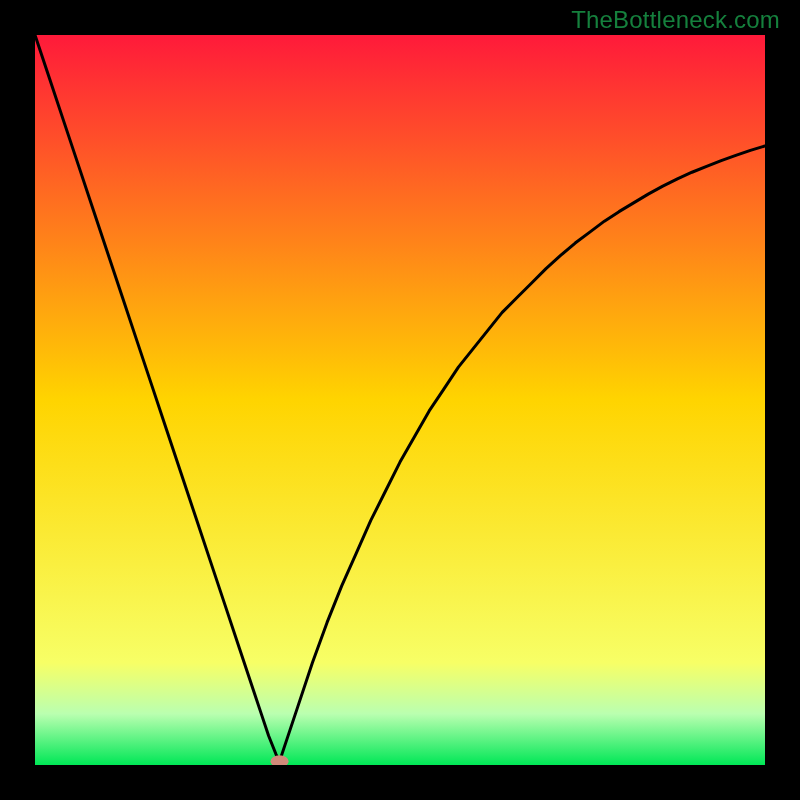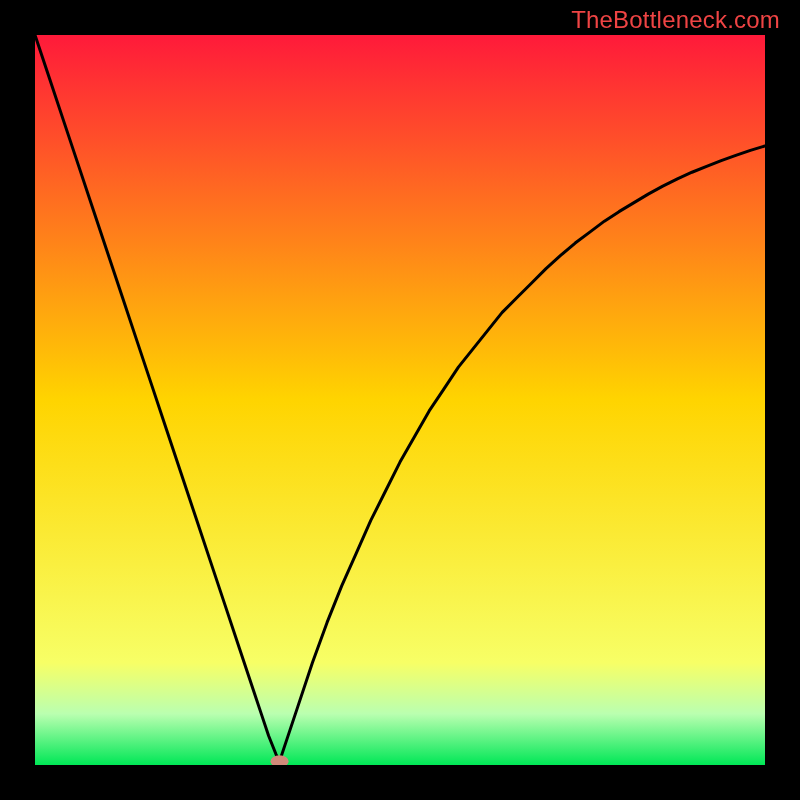--- a/index.html
+++ b/index.html
@@ -21,21 +21,21 @@
     position: absolute;
     left: 35px;
     top: 35px;
     width: 730px;
     height: 730px;
   }
   .watermark {
     position: absolute;
     top: 6px;
     right: 20px;
-    color: #ef4444;
+    color: #15803d;
     font-size: 24px;
     font-weight: 500;
     letter-spacing: 0.2px;
     user-select: none;
   }
 </style>
 </head>
 <body>
 
 <div class="frame">

